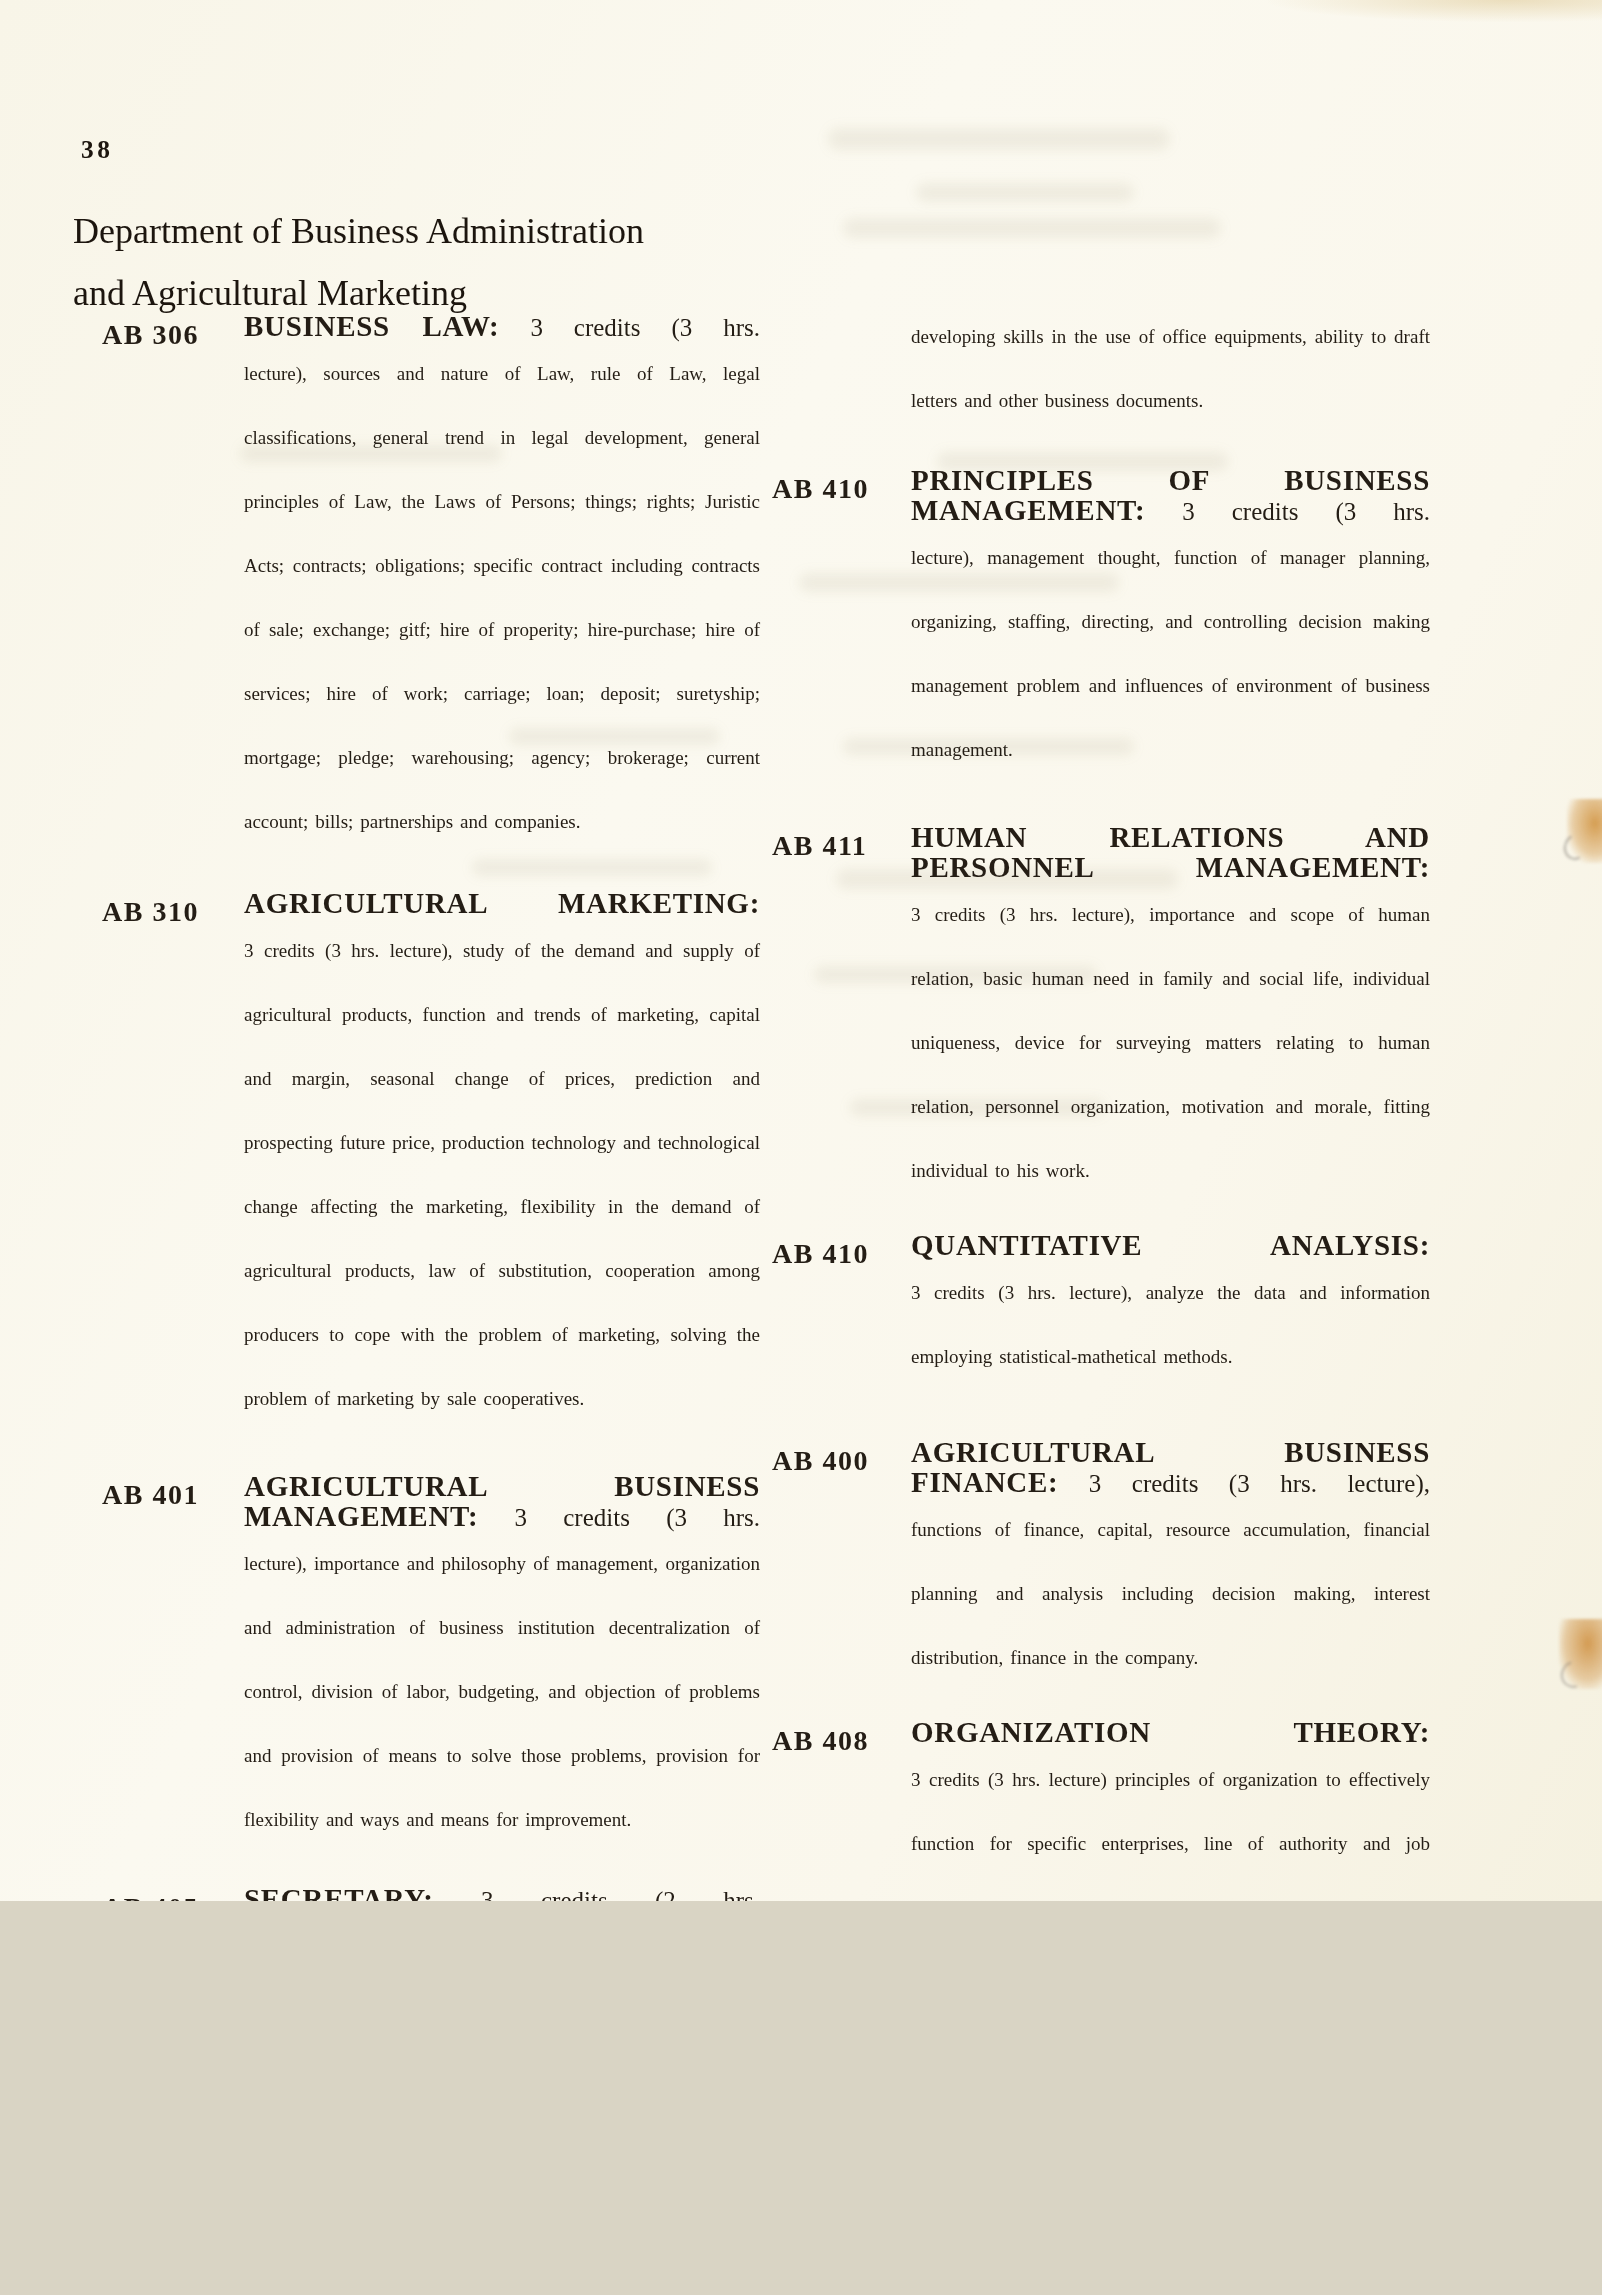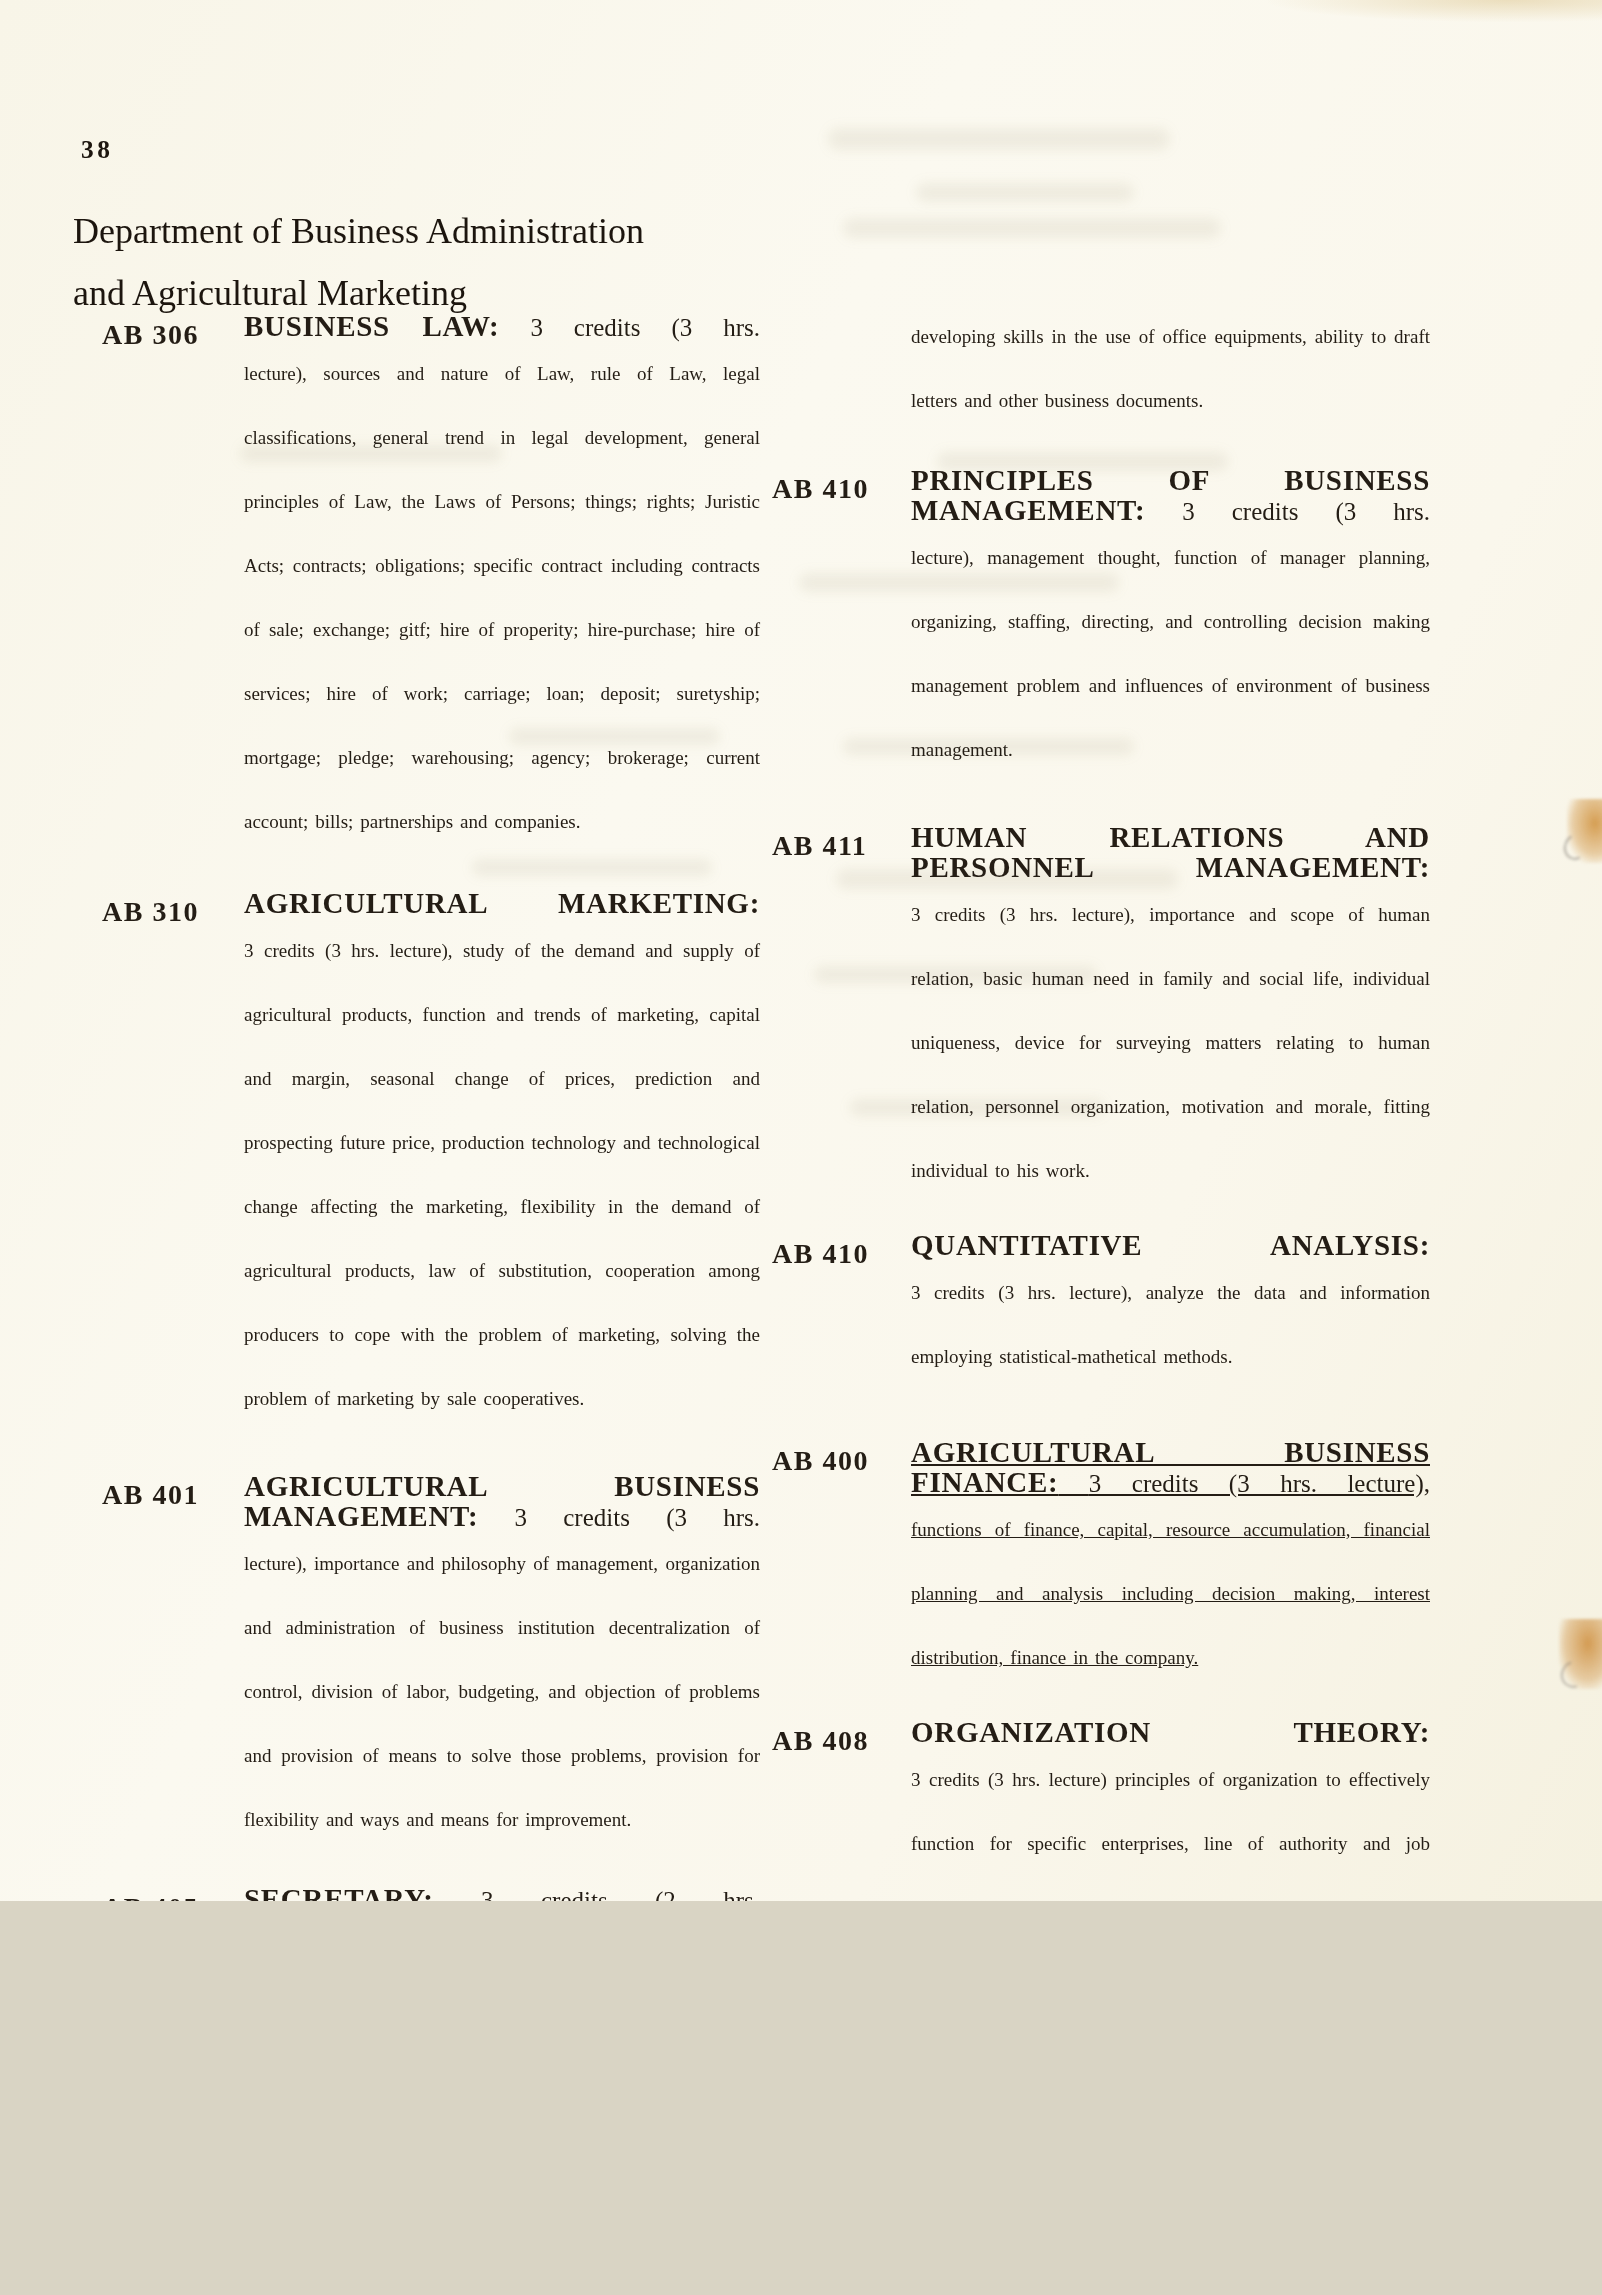--- a/index.html
+++ b/index.html
@@ -71,21 +71,21 @@
   .hline b { font-size:29px; letter-spacing:0.7px; }
   .body {
     margin:0; text-align:justify; line-height:64px; font-size:19px; word-spacing:2.2px;
   }
   .mt-ab310 { margin-top:35px; }
   .mt-ab401 { margin-top:41px; }
   .mt-ab405 { margin-top:33px; }
   .mt-ab301 { margin-top:33px; }
   .mt-ab411 { margin-top:41px; }
   .mt-ab410 { margin-top:28px; }
-  .mt-ab400 { margin-top:49px;text-decoration:underline; }
+  .mt-ab400 { margin-top:49px; }
   .mt-ab408 { margin-top:28px; }
 </style>
 </head>
 <body>
 
 <div class="page">
 
   <div class="corner-smudge"></div>
   <div class="stain stain-1"></div>
   <div class="stain stain-2"></div>

